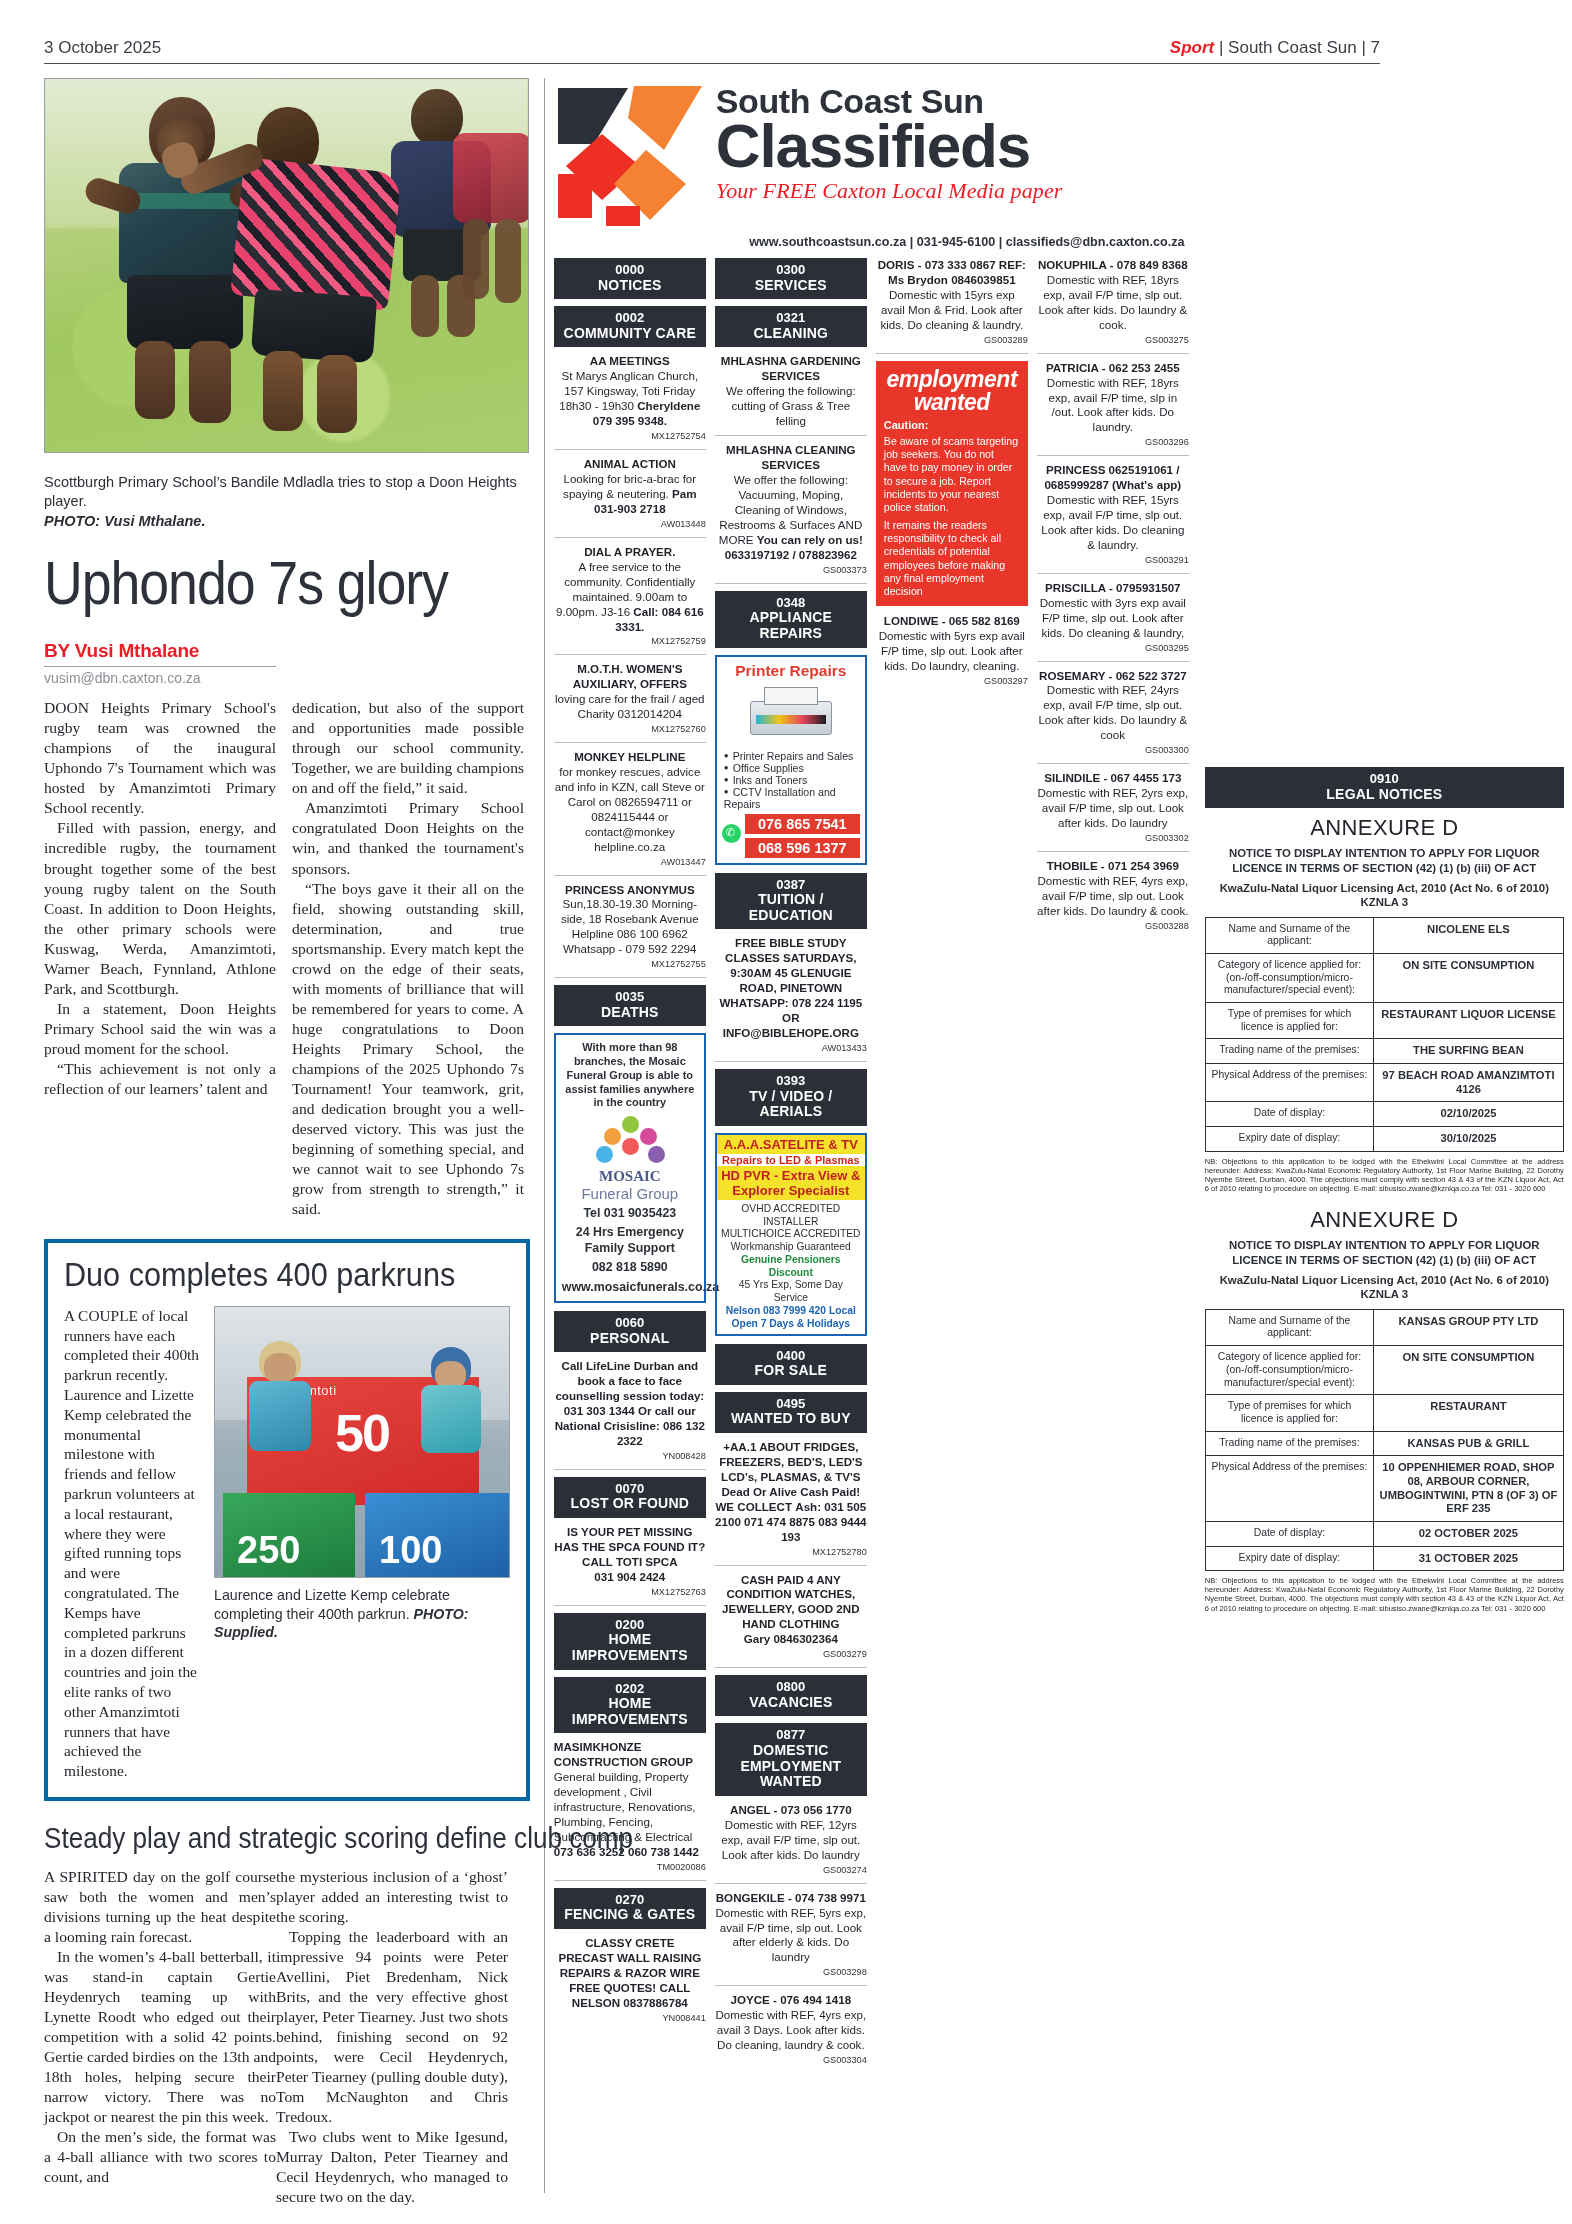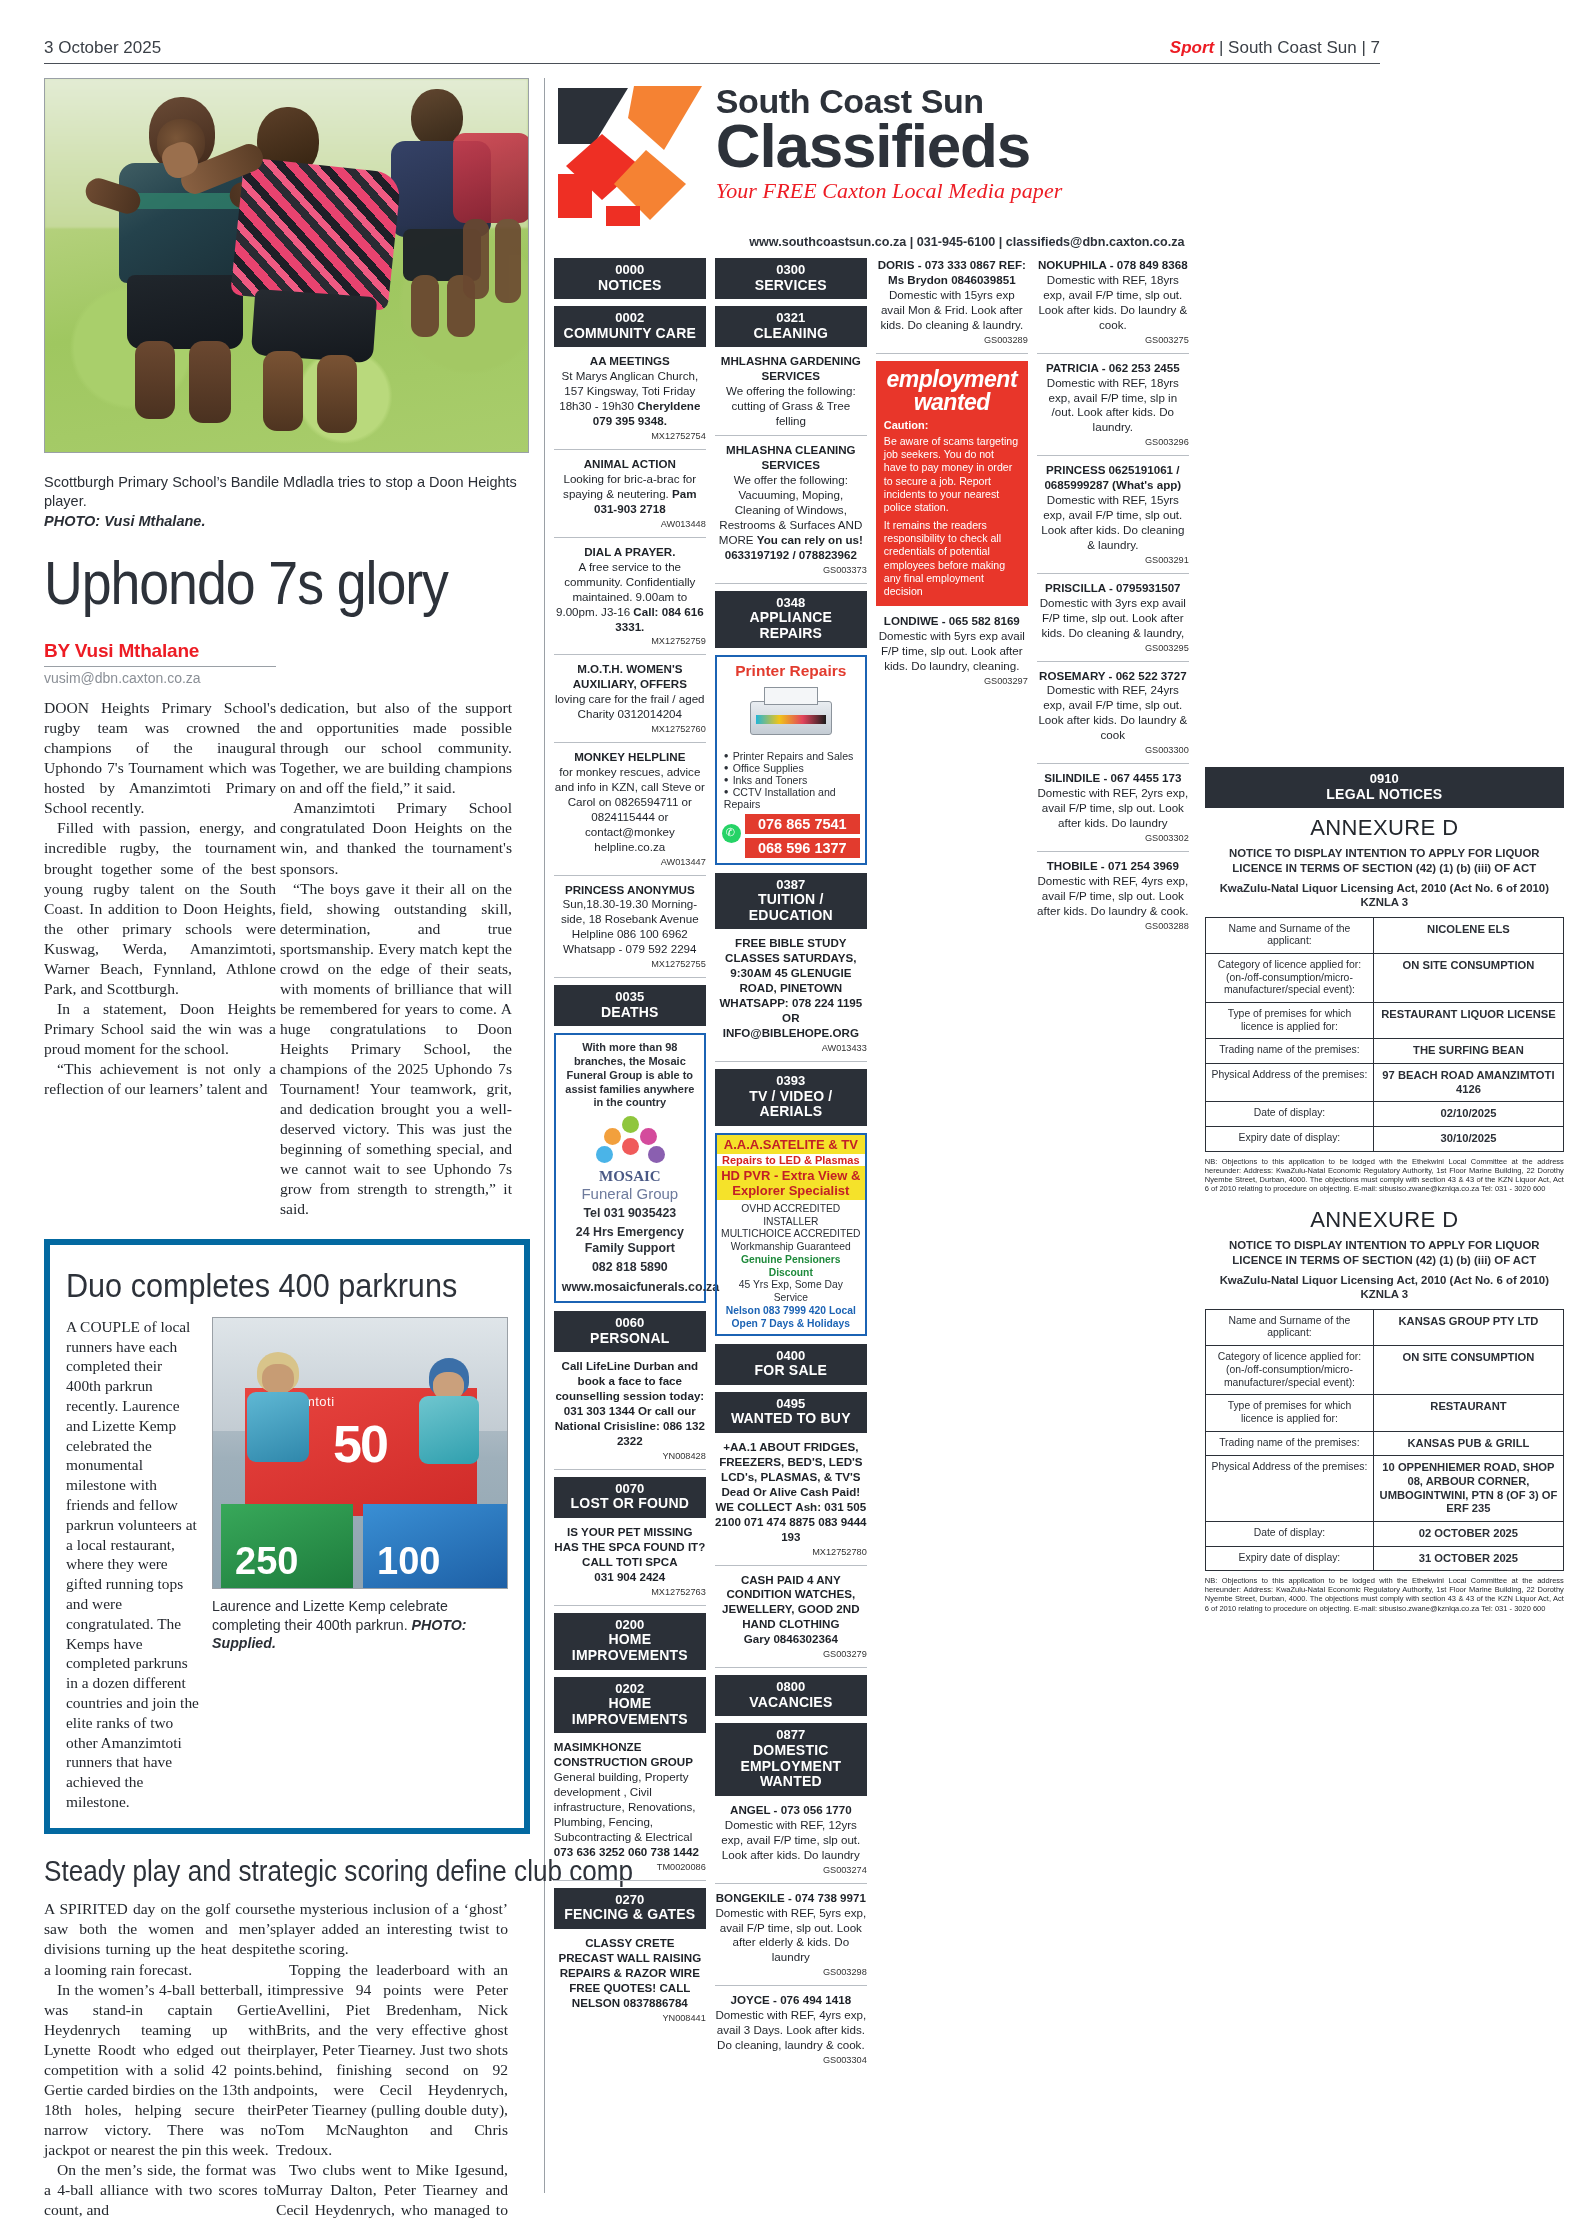--- a/index.html
+++ b/index.html
@@ -103,29 +103,29 @@
 
   .headline { font-family:"Liberation Sans", sans-serif; font-weight:400;
     font-size:61px; line-height:1.0; letter-spacing:-1.2px; color:#2d323a;
     margin-top:22px; transform:scaleX(.88); transform-origin:left center; white-space:nowrap; }
 
   .byline { margin-top:26px; width:232px; }
   .byline .by { color:#ed1c24; font-weight:bold; font-size:19px; letter-spacing:-.2px; }
   .byline .mail { border-top:1px solid #9aa0a6; margin-top:4px; padding-top:3px;
     font-size:14px; color:#8a8f96; }
 
-  .cols2 { display:flex; gap:4px; margin-top:12px; }
+  .cols2 { display:flex; gap:16px; margin-top:12px; }
   .col { width:232px; font-family:"Liberation Serif", serif; font-size:15.6px; line-height:1.285;
     color:#23272d; text-align:justify; }
   .col p { text-indent:13px; }
   .col p.first { text-indent:0; }
   .col p + p { margin-top:0; }
 
   
-  .boxed { border:6px solid #0369a1; margin-top:20px; padding:23px 16px 16px 16px; }
+  .boxed { border:4px solid #0369a1; margin-top:20px; padding:14px 16px 16px 16px; }
   .sub-headline { font-size:34px; line-height:1.05; color:#2d323a; font-weight:400;
     transform:scaleX(.9); transform-origin:left center; white-space:nowrap; }
   .pk-wrap { display:flex; gap:13px; margin-top:13px; }
   .pk-text { width:140px; font-family:"Liberation Serif", serif; font-size:15.4px;
     line-height:1.285; color:#23272d; }
   .pk-right { width:296px; }
   .pk-photo { width:296px; height:272px; border:1px solid #9aa0a6; position:relative; overflow:hidden;
     background:linear-gradient(180deg,#cfd8df 0%,#b9c4cc 28%,#9fb0bb 52%,#8fa3af 100%); }
   .pk-photo .wall { position:absolute; left:0; top:0; width:100%; height:42%;
     background:linear-gradient(180deg,#dfe5e9,#c3ccd3); }

